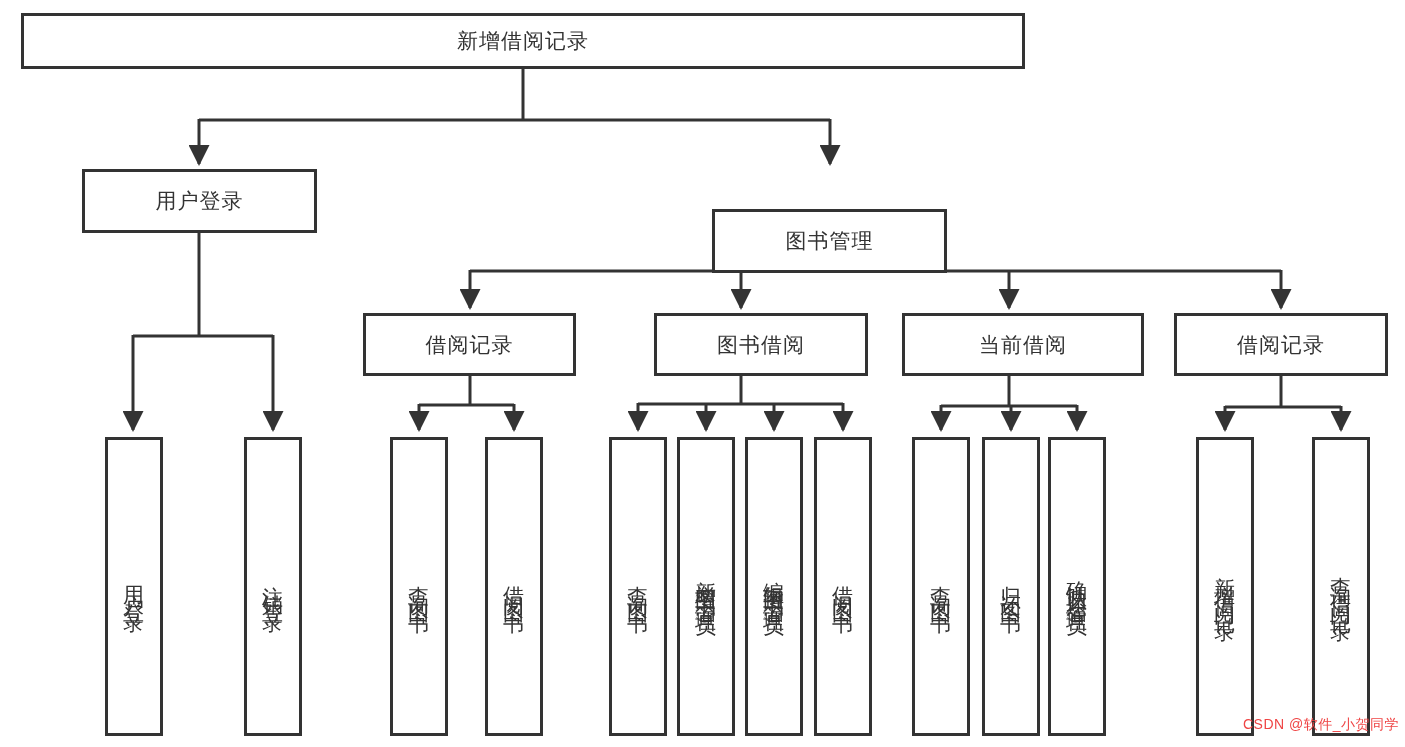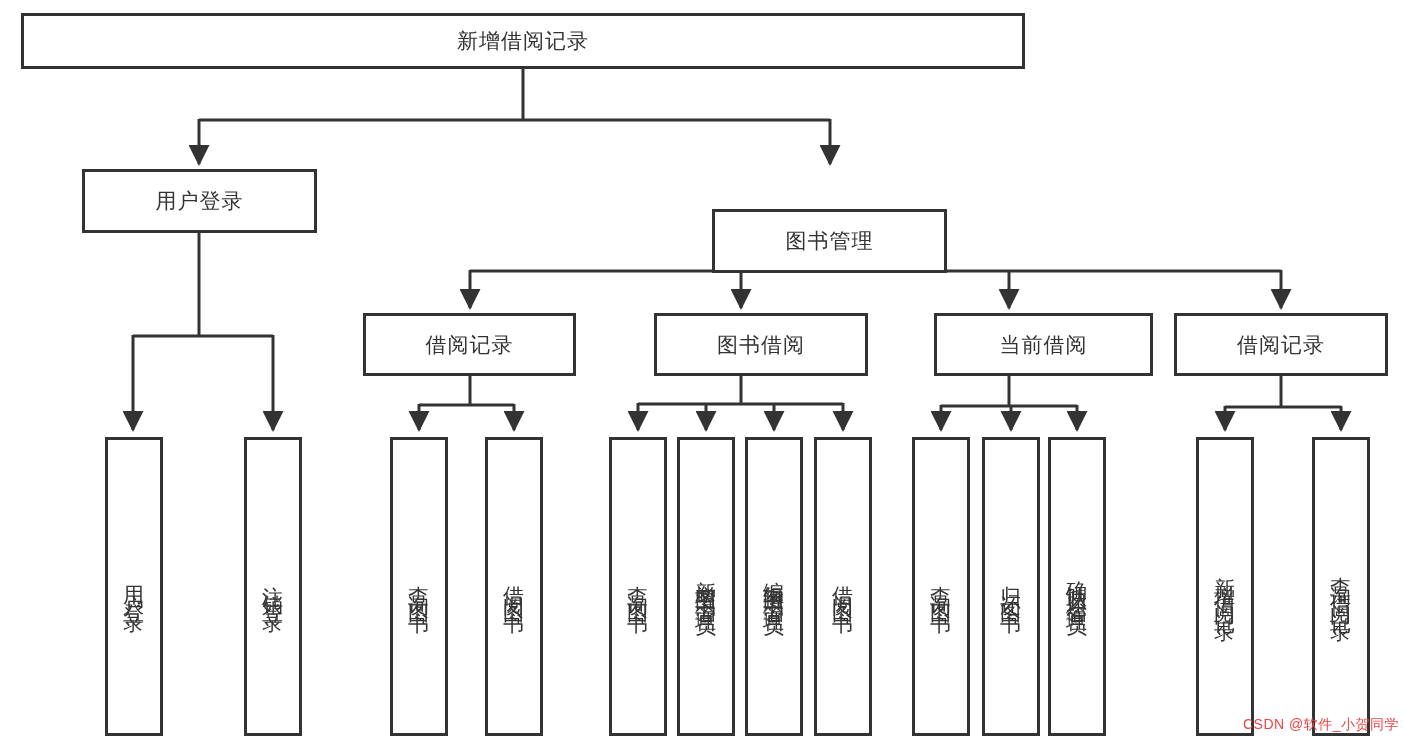--- a/index.html
+++ b/index.html
@@ -63,21 +63,21 @@
     color: #ef4444;
     letter-spacing: 0.5px;
     white-space: nowrap;
   }
   
   #root        { left: 21px;   top: 13px;  width: 1004px; height: 56px; }
   #user-login  { left: 82px;   top: 169px; width: 235px;  height: 64px; }
   #book-mgmt   { left: 712px;  top: 169px; width: 235px;  height: 64px; margin-top: 40px; }
   #new-book    { left: 363px;  top: 313px; width: 213px;  height: 63px; }
   #book-borrow { left: 634px;  top: 313px; width: 214px;  height: 63px; margin-left: 20px; }
-  #cur-borrow  { left: 902px;  top: 313px; width: 219px;  height: 63px; margin-left: 32px; }
+  #cur-borrow  { left: 902px;  top: 313px; width: 242px;  height: 63px; }
   #borrow-rec  { left: 1174px; top: 313px; width: 214px;  height: 63px; }
   #leaf-ul-login   { left: 105px;  }
   #leaf-ul-logout  { left: 244px;  }
   #leaf-nb-query   { left: 390px;  }
   #leaf-nb-borrow  { left: 485px;  }
   #leaf-bb-query   { left: 609px;  }
   #leaf-bb-add     { left: 677px;  }
   #leaf-bb-edit    { left: 745px;  }
   #leaf-bb-borrow  { left: 814px;  }
   #leaf-cb-query   { left: 912px;  }

